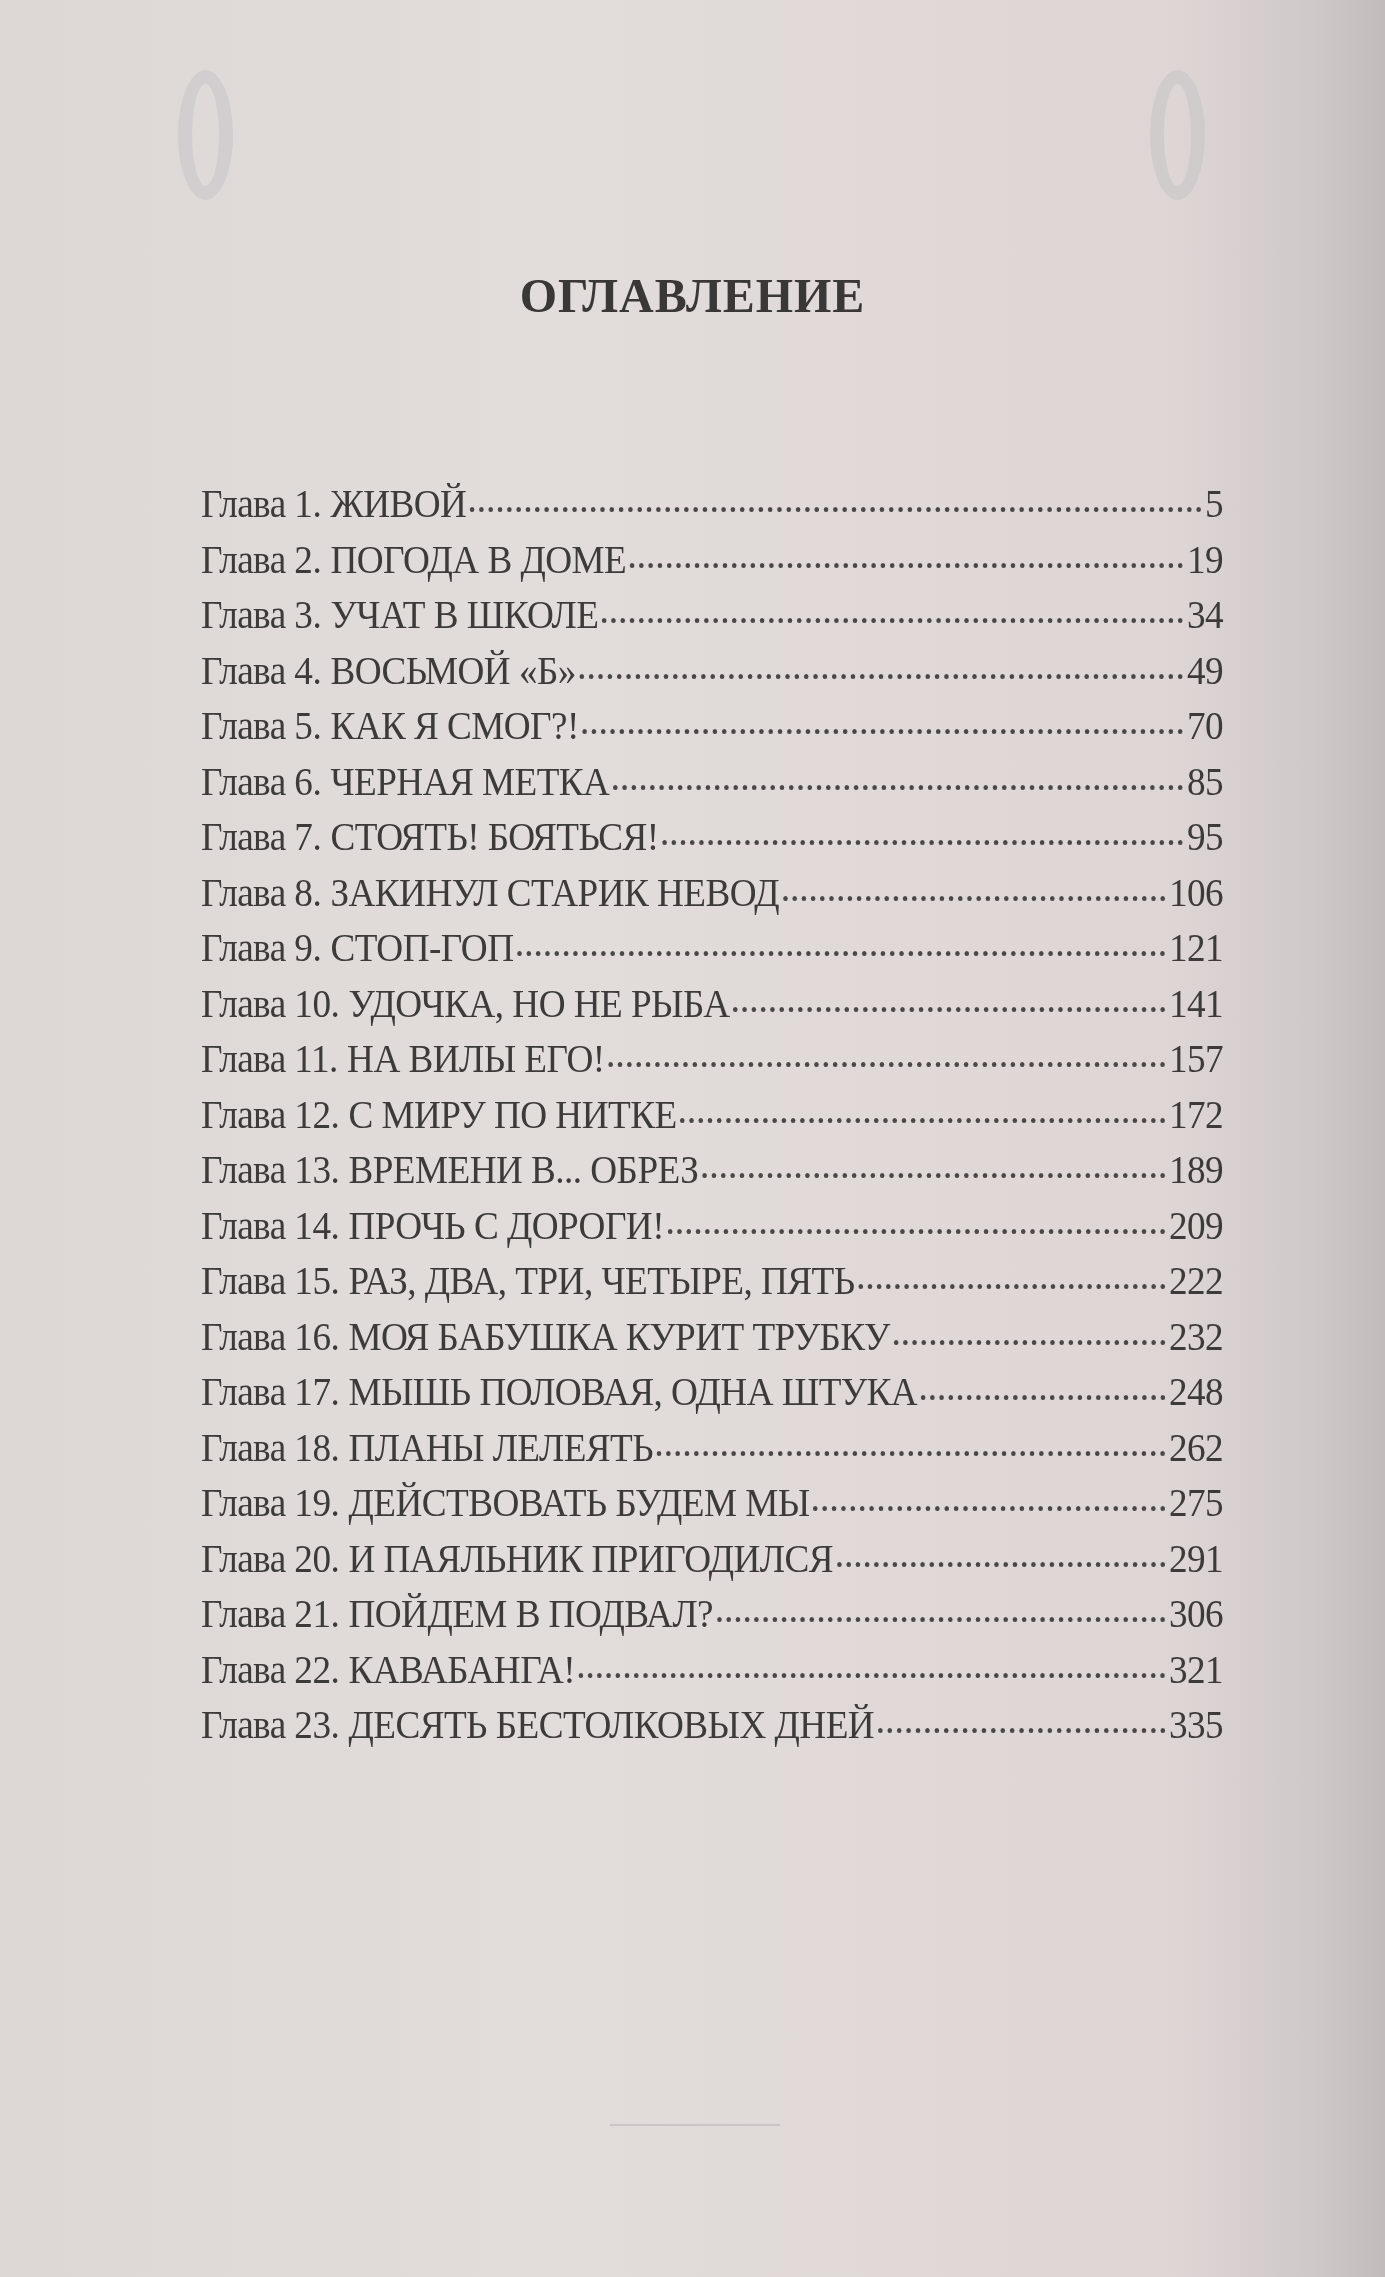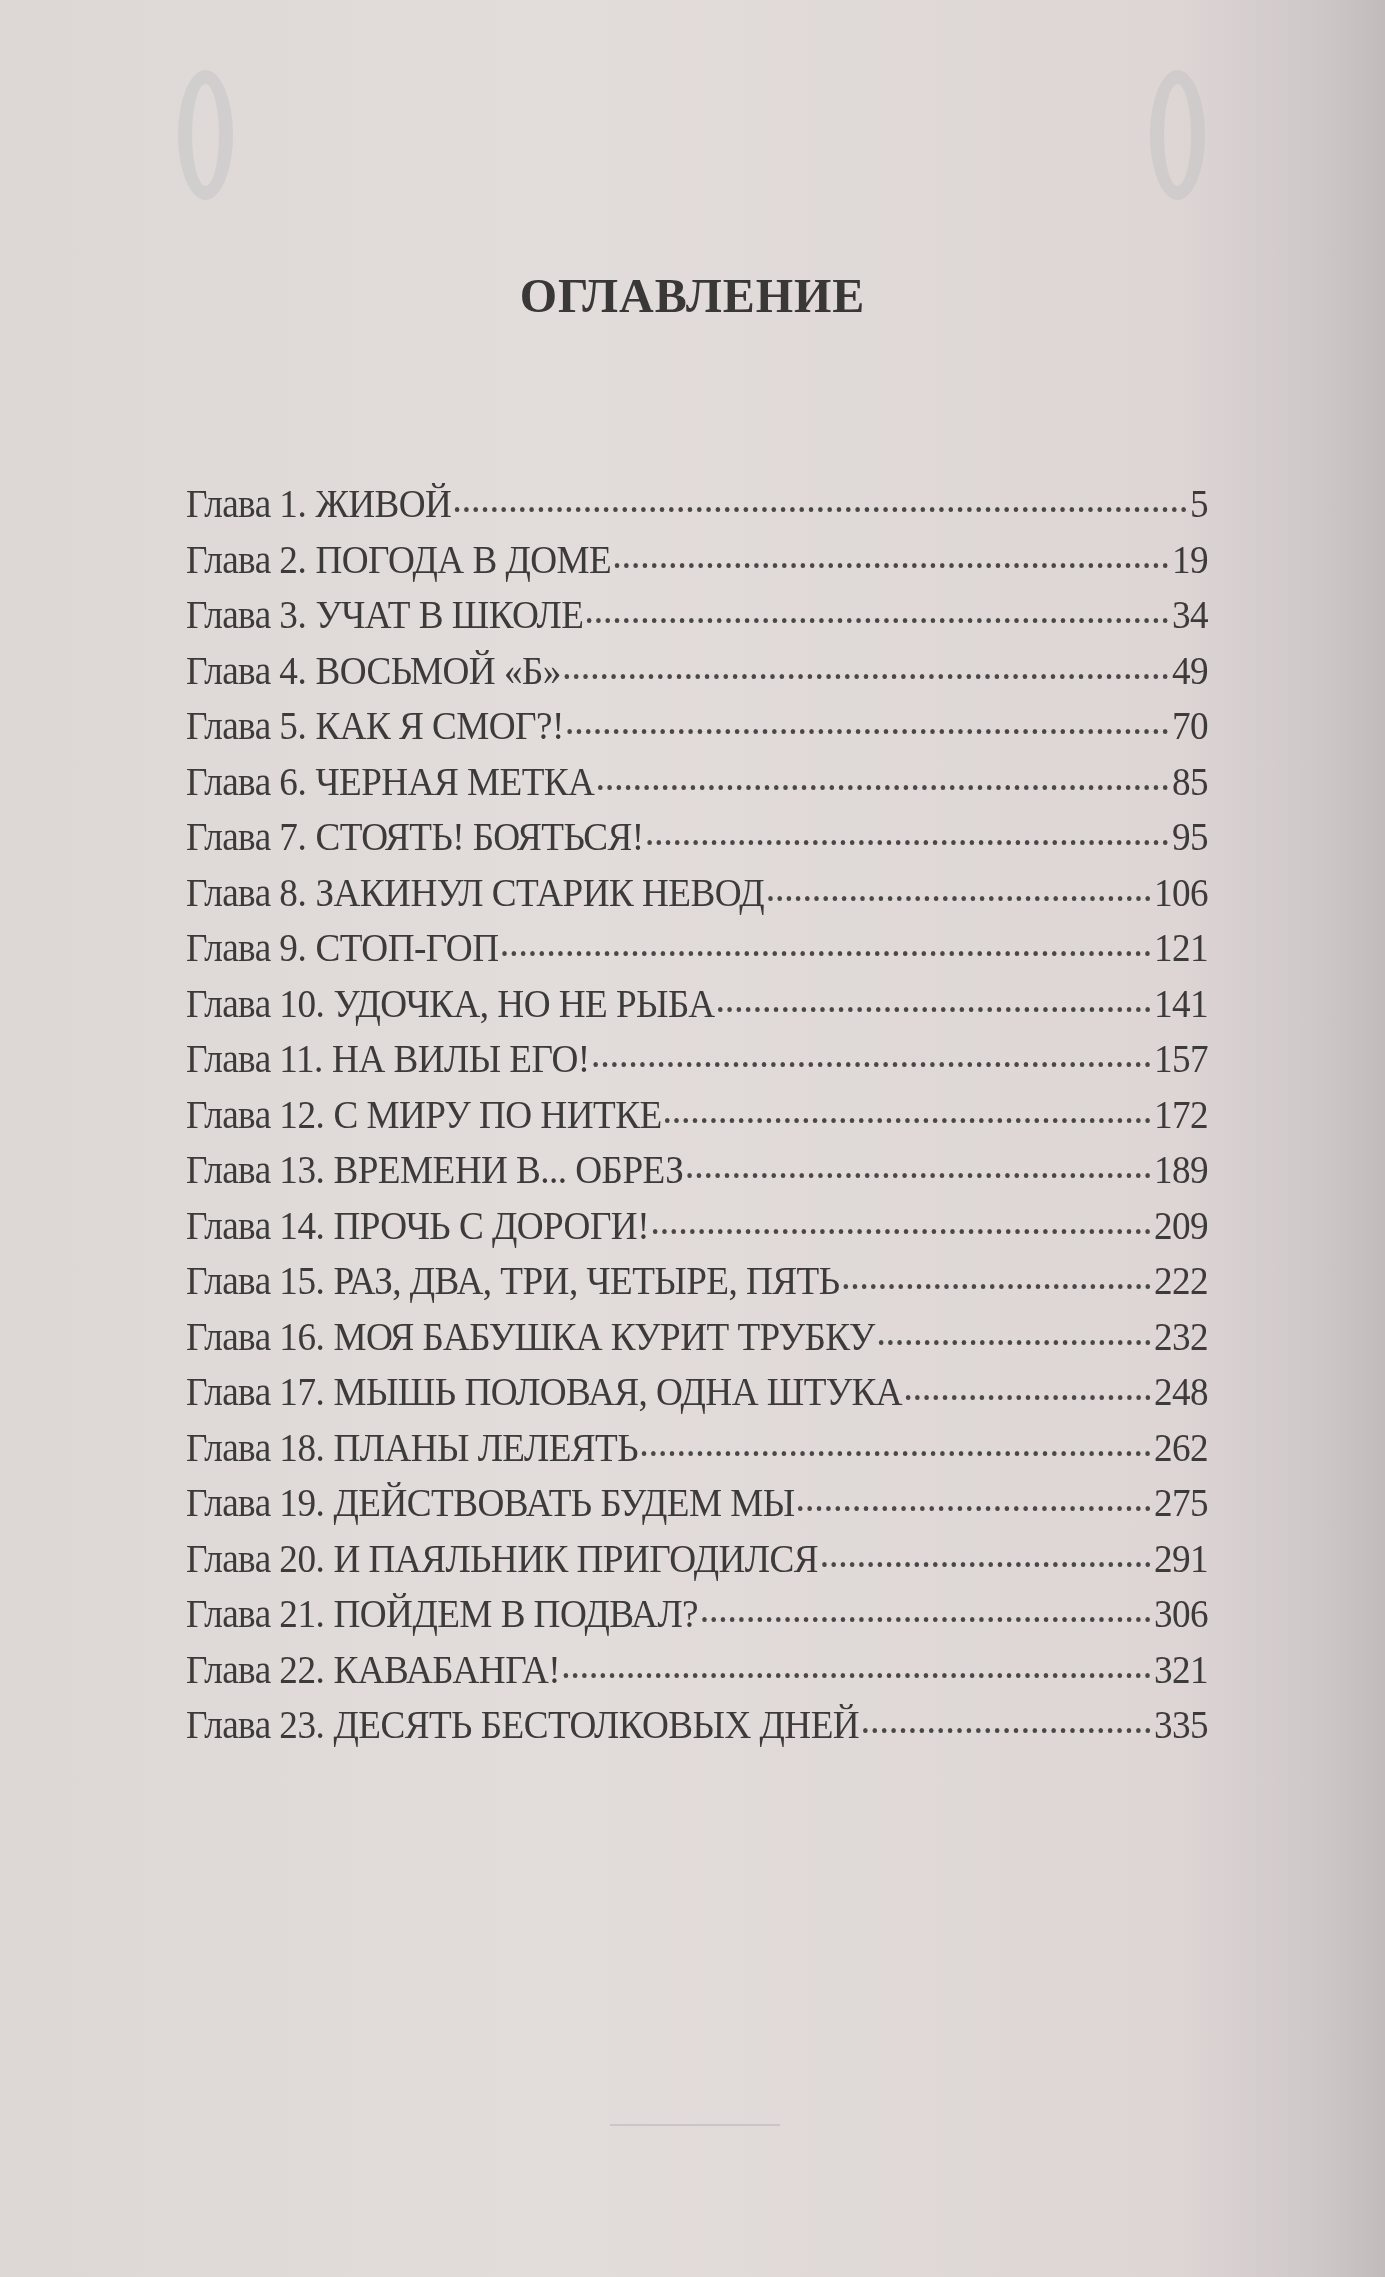--- a/index.html
+++ b/index.html
@@ -39,21 +39,21 @@
       top: 236px;
       text-align: center;
       font-family: "Liberation Serif", serif;
       font-weight: bold;
       font-size: 48px;
       letter-spacing: 1px;
       color: #3a3837;
     }
     .toc {
       position: absolute;
-      left: 186px;
+      left: 201px;
       top: 480px;
       width: 1022px;
     }
     .toc-row {
       display: flex;
       align-items: baseline;
       height: 55.5px;
       font-size: 40px;
       color: #3d3b3a;
       font-family: "Liberation Serif", serif;

